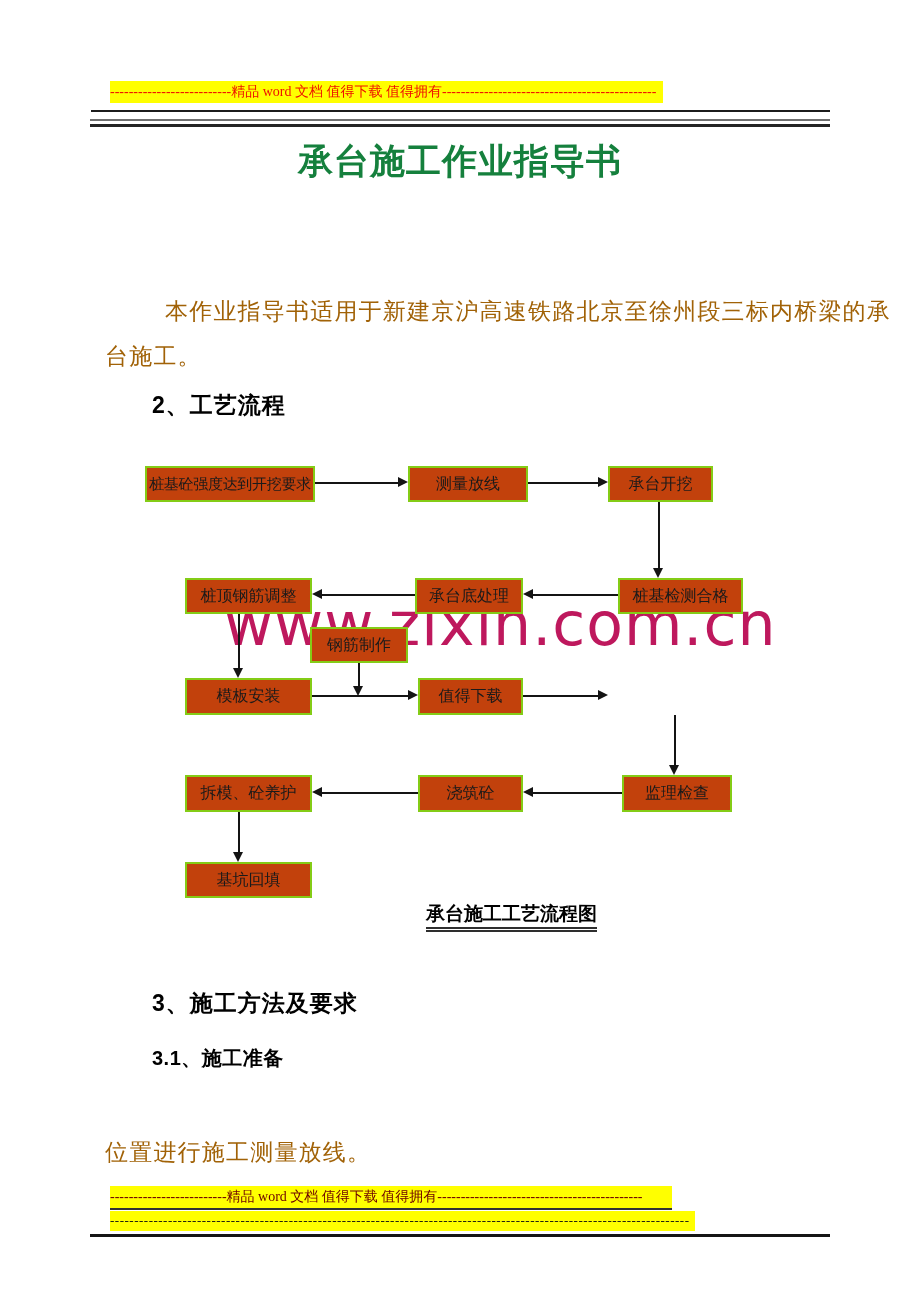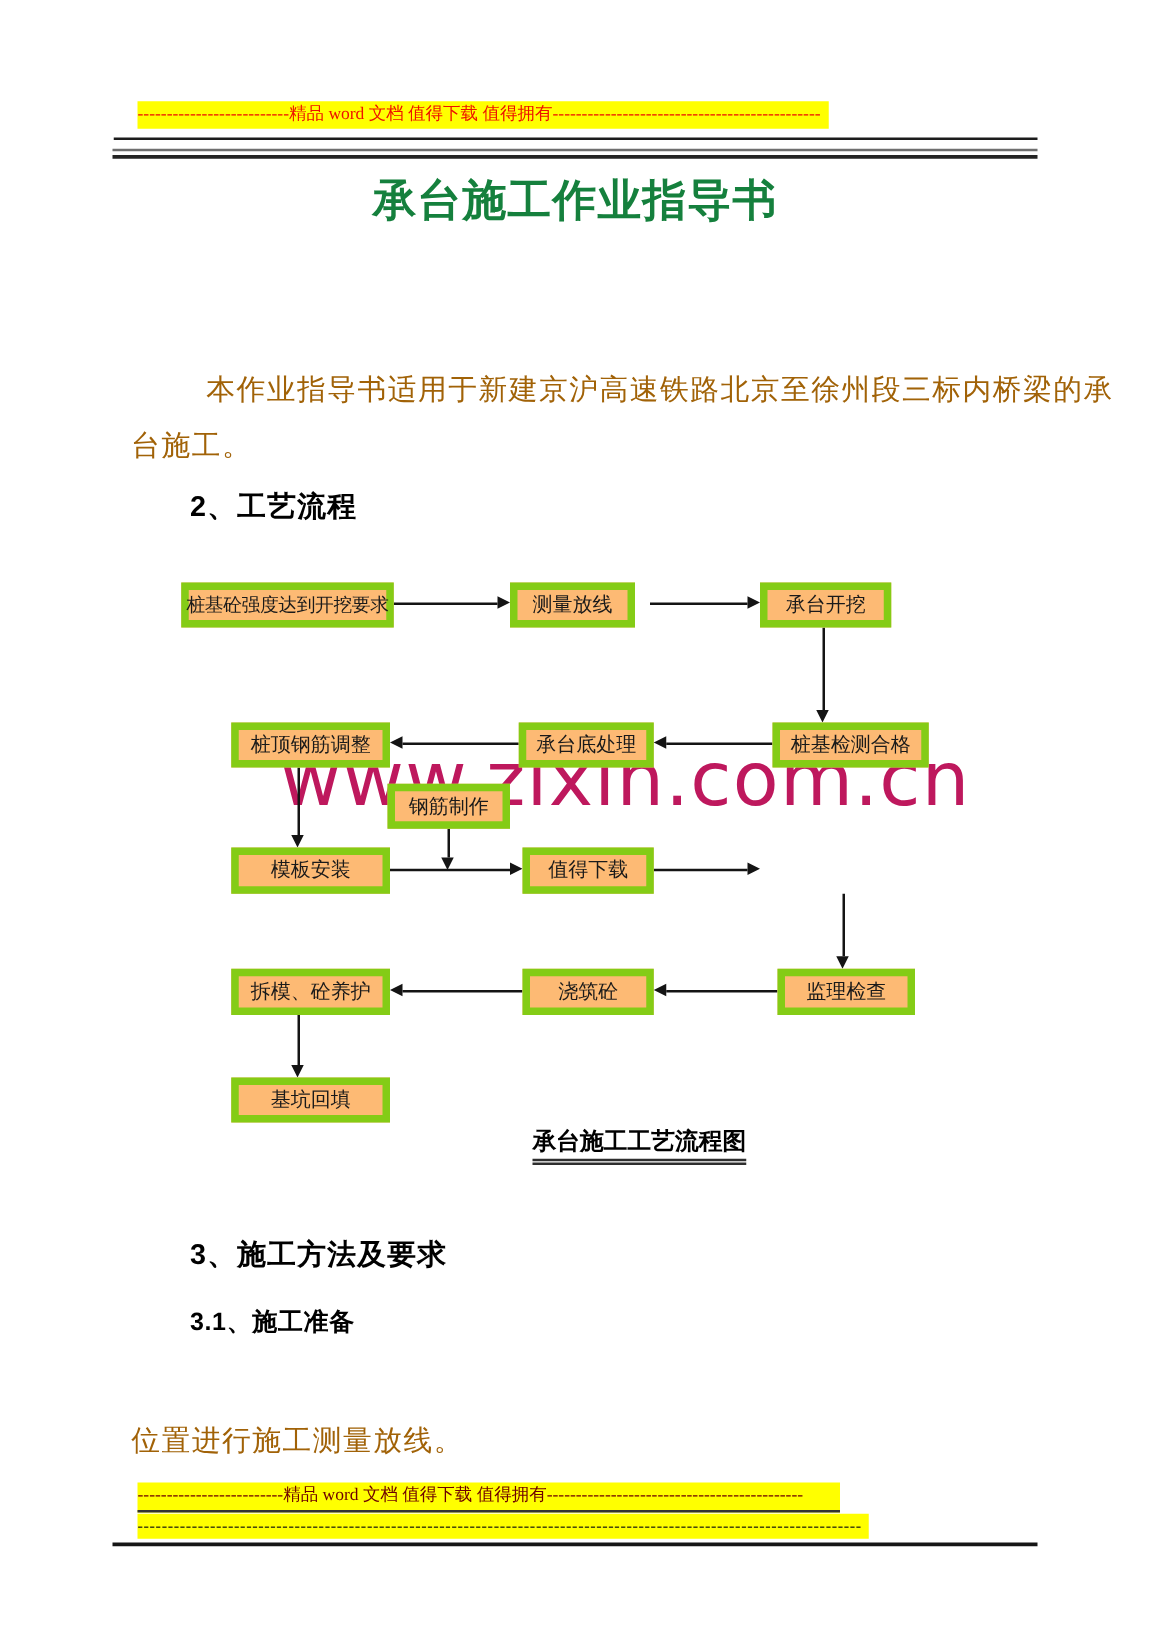--- a/index.html
+++ b/index.html
@@ -33,22 +33,22 @@
   .h-sub {
     position:absolute; font-family:"Liberation Sans", sans-serif; font-weight:bold;
     font-size:20px; line-height:26px; color:#000; letter-spacing:0.5px; white-space:nowrap;
   }
   .bodyline {
     position:absolute; font-family:"Liberation Serif", serif;
     font-size:23px; line-height:30px; color:#a16207; letter-spacing:1.2px; white-space:nowrap;
   }
   
   .fnode {
-    position:absolute; z-index:3; background:#fdba74;
-    border:6px solid #84cc16; box-sizing:border-box;
+    position:absolute; z-index:3; background:#c2410c;
+    border:2px solid #84cc16; box-sizing:border-box;
     display:flex; align-items:center; justify-content:center;
     font-family:"Liberation Serif", serif; font-size:16px; color:#1a1a1a;
     white-space:nowrap;
   }
   .fnode.tight { font-size:15px; letter-spacing:-0.3px; }
   .hline { position:absolute; z-index:2; height:2px; background:#141414; }
   .vline { position:absolute; z-index:2; width:2px;  background:#141414; }
   .ah { position:absolute; z-index:2; width:0; height:0; }
   .ah.r { border-left:10px solid #141414;  border-top:5.5px solid transparent; border-bottom:5.5px solid transparent; }
   .ah.l { border-right:10px solid #141414; border-top:5.5px solid transparent; border-bottom:5.5px solid transparent; }
@@ -76,21 +76,21 @@
   <div class="doc-title" style="top:141px;">承台施工作业指导书</div>
 
   <div class="bodyline" style="left:165px; top:297px;">本作业指导书适用于新建京沪高速铁路北京至徐州段三标内桥梁的承</div>
   <div class="bodyline" style="left:105px; top:342px;">台施工。</div>
 
   <div class="h-num" style="left:152px; top:390px;">2、工艺流程</div>
 
   <div class="watermark" style="left:224px; top:600px;">www.zixin.com.cn</div>
 
   <div class="fnode tight" style="left:145px; top:466px; width:170px; height:36px;">桩基砼强度达到开挖要求</div>
-  <div class="fnode" style="left:408px; top:466px; width:100px; height:36px;">测量放线</div>
+  <div class="fnode" style="left:408px; top:466px; width:120px; height:36px;">测量放线</div>
   <div class="fnode" style="left:608px; top:466px; width:105px; height:36px;">承台开挖</div>
 
   <div class="fnode" style="left:185px; top:578px; width:127px; height:36px;">桩顶钢筋调整</div>
   <div class="fnode" style="left:415px; top:578px; width:108px; height:36px;">承台底处理</div>
   <div class="fnode" style="left:618px; top:578px; width:125px; height:36px;">桩基检测合格</div>
 
   <div class="fnode" style="left:310px; top:627px; width:98px; height:36px;">钢筋制作</div>
 
   <div class="fnode" style="left:185px; top:678px; width:127px; height:37px;">模板安装</div>
   <div class="fnode" style="left:418px; top:678px; width:105px; height:37px;">值得下载</div>

